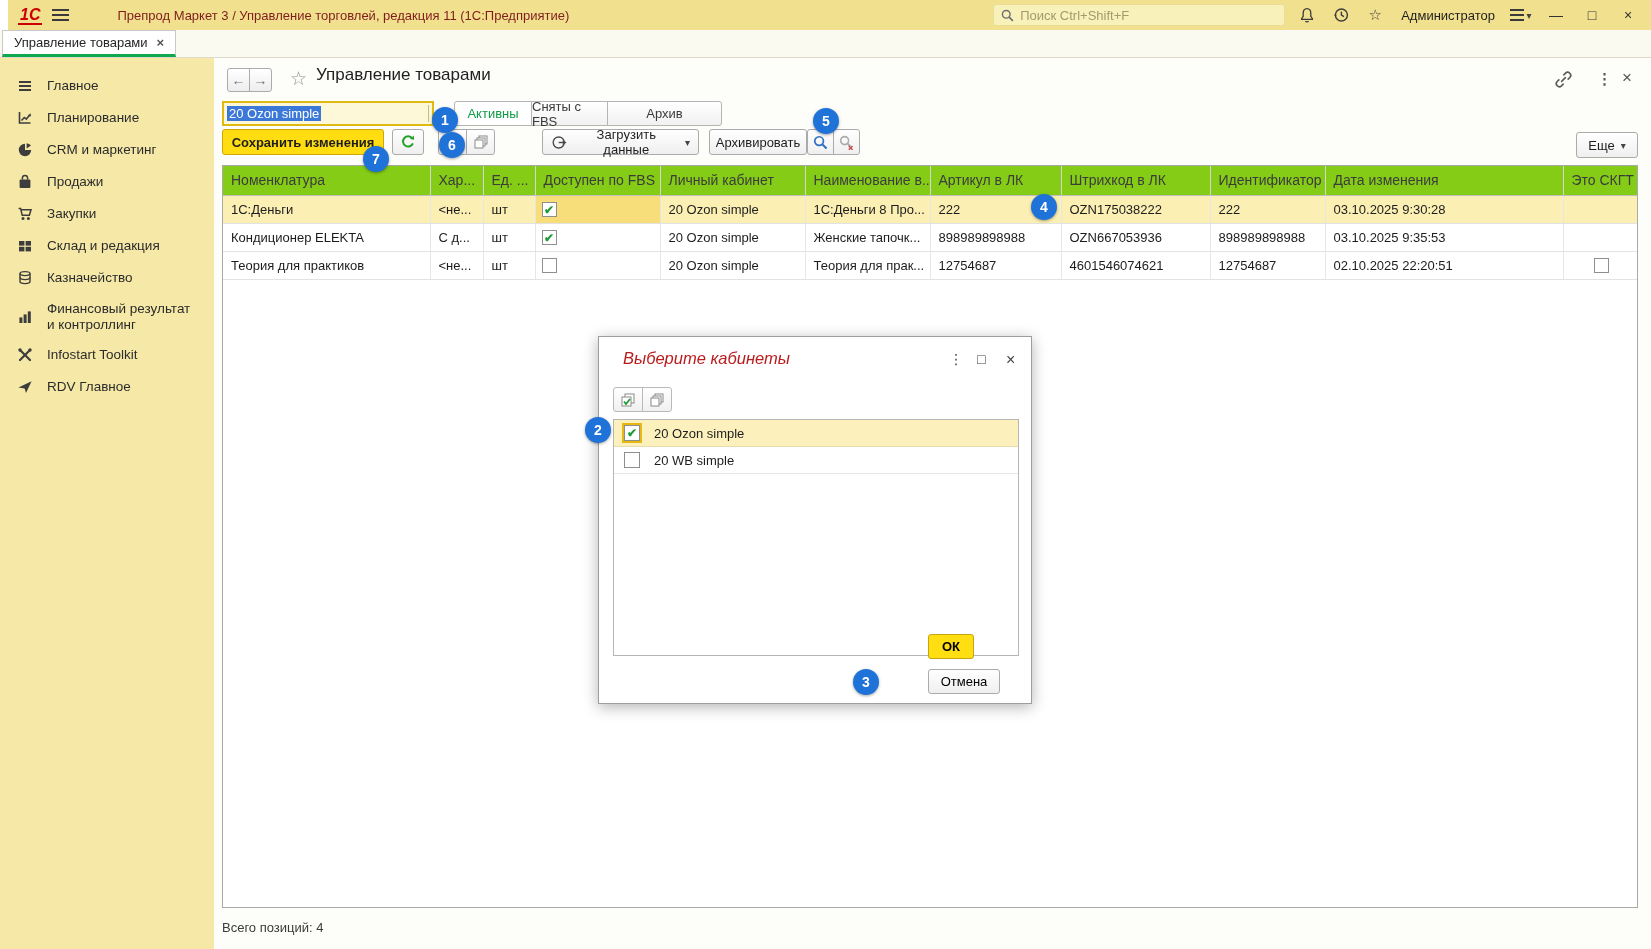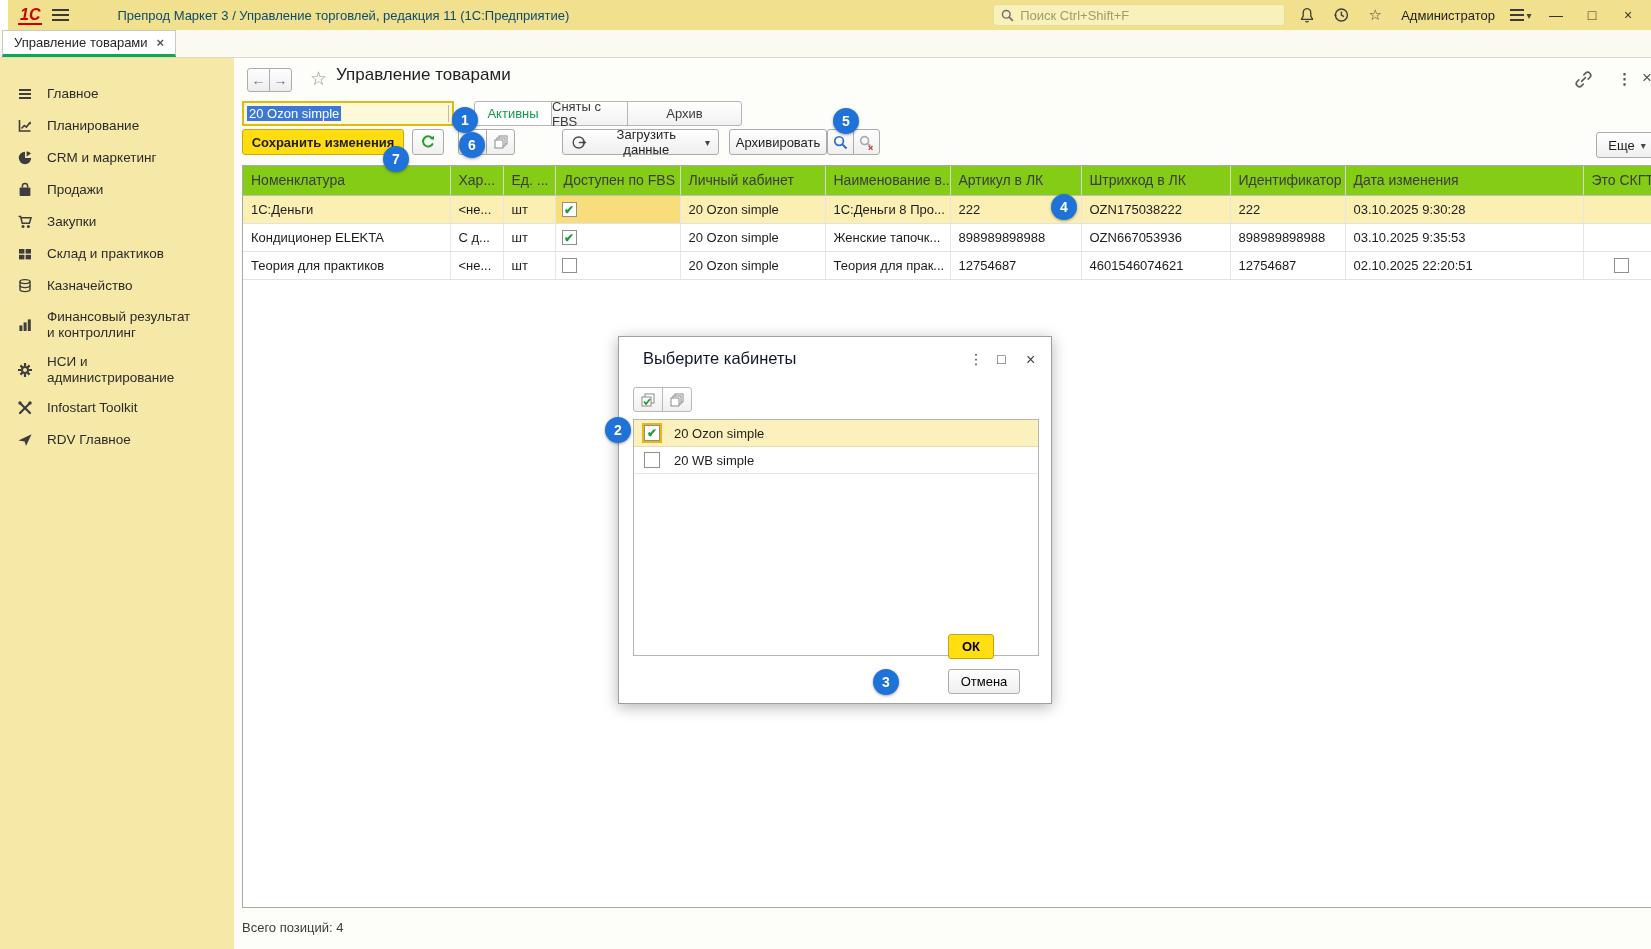--- a/index.html
+++ b/index.html
@@ -5,38 +5,38 @@
   * { margin:0; padding:0; box-sizing:border-box; }
   html,body { width:1651px; height:949px; overflow:hidden; }
   body { font-family:"Liberation Sans", sans-serif; font-size:13px; color:#1e1e1e; background:#fff; }
   .window { width:1651px; height:949px; position:relative; }
 
   
   .topbar { height:30px; background:#F1E08E; display:flex; align-items:center; padding:0 10px; gap:10px;margin-left:8px; }
   .logo { color:#CC0000; font-weight:bold; font-style:italic; font-size:16px; border-bottom:2px solid #CC0000; line-height:17px; padding:0 2px; }
   .bars { display:inline-block; width:17px; }
   .bars i { display:block; height:2px; background:#3a3a3a; margin:3px 0; }
-  .apptitle { font-size:13px; color:#0c4a6e; margin-left:12px; flex:0 0 auto;padding-left:26px; }
+  .apptitle { font-size:13px; color:#7f1d1d; margin-left:12px; flex:0 0 auto;padding-left:26px; }
   .tb-spacer { flex:1; }
   .tb-search { width:292px; height:22px; background:#F8F1B9; border:1px solid #EADD96; border-radius:3px; display:flex; align-items:center; padding:0 6px; gap:5px; }
   .tb-search .ph { color:#A29A6F; font-size:13px; }
   .tb-ic { display:inline-flex; align-items:center; justify-content:center; width:24px; height:24px; color:#333; }
   .tb-user { font-size:13px; color:#1f1f1f; margin:0 4px; }
   .svcmenu { display:inline-flex; align-items:center; gap:2px; }
   .winctl { font-size:14px; color:#333; width:26px; text-align:center; }
   .glyph { font-size:15px; color:#444; }
 
   
   .tabstrip { height:28px; background:#FBFAF0; border-bottom:1px solid #DDDACB; display:flex; align-items:flex-end; }
   .tab { height:27px; background:#fff; border:1px solid #C9C9C9; border-bottom:3px solid #0EA94E; display:flex; align-items:center; gap:9px; padding:0 11px; margin-left:2px; font-size:13px; color:#262626; }
   .tab .tabx { color:#555; font-size:13px; font-weight:bold; }
 
   
   .main { display:flex; height:891px; }
-  .sidebar { width:234px; background:#F6E9A8; padding-top:20px; flex:0 0 auto; }
+  .sidebar { width:214px; background:#F6E9A8; padding-top:12px; flex:0 0 auto; }
   .side-item { display:flex; align-items:center; gap:13px; padding:7px 0 7px 16px; cursor:default; }
   .side-item .slabel { font-size:13.5px; color:#2b2b2b; line-height:1.15; }
   .sicon { width:18px; height:18px; flex:0 0 auto; display:inline-flex; }
 
   .content { position:relative; flex:1; background:#FDFDFA; }
 
   
   .navgroup { position:absolute; left:13px; top:10px; display:flex; }
   .navbtn { width:23px; height:24px; border:1px solid #ACACAC; background:linear-gradient(#fff,#ededed); display:flex; align-items:center; justify-content:center; color:#707070; font-size:14px; }
   .navbtn:first-child { border-radius:3px 0 0 3px; }
@@ -77,21 +77,21 @@
   .cb { width:15px; height:15px; border:1px solid #8f8f8f; background:#fff; display:inline-flex; align-items:center; justify-content:center; vertical-align:middle; }
   .cb.checked::after { content:"✔"; color:#1C9C34; font-size:12px; font-weight:bold; line-height:1; }
   td.cbcell { padding-left:6px; }
   td.cbcenter { text-align:center; }
 
   .status { position:absolute; left:8px; top:862px; font-size:13px; color:#3b3b3b; }
 
   
   .modal { position:absolute; left:384px; top:278px; width:434px; height:368px; background:#fff; border:1px solid #9E9E9E; box-shadow:0 3px 14px rgba(0,0,0,.3); z-index:50; }
   .modal-head { position:relative; height:44px; padding:12px 0 0 24px; }
-  .modal-title { font-size:16.5px; color:#0f172a; }
+  .modal-title { font-size:16.5px; color:#b91c1c;font-style:italic; }
   .mh-ic { position:absolute; top:14px; color:#444; font-size:14px; }
   .modal-toolbar { position:absolute; left:14px; top:50px; display:flex; }
   .modal-toolbar .gbtn { width:30px; height:25px; border:1px solid #B9B9B9; background:linear-gradient(#fff,#f0f0f0); display:flex; align-items:center; justify-content:center; margin-left:-1px; }
   .modal-toolbar .gbtn.first { border-radius:3px 0 0 3px; margin-left:0; }
   .modal-toolbar .gbtn.last { border-radius:0 3px 3px 0; }
   .modal-list { position:absolute; left:14px; top:82px; width:406px; height:237px; border:1px solid #B5B5B5; background:#fff; }
   .mrow { height:27px; display:flex; align-items:center; gap:14px; padding-left:10px; border-bottom:1px solid #E6E6E6; font-size:13px; }
   .mrow.sel { background:#FCF1BD; border-bottom-color:#E8DCAC; }
   .mrow .cb { width:16px; height:16px; }
   .cb.focus { box-shadow:0 0 0 2px #E8B812; }
@@ -215,21 +215,21 @@
         <span class="sicon">
             <svg width="18" height="18" viewBox="0 0 18 18">
               <g fill="#3d3d3d">
                 <rect x="3" y="4" width="5.4" height="4.6"></rect>
                 <rect x="9.6" y="4" width="5.4" height="4.6"></rect>
                 <rect x="3" y="9.8" width="5.4" height="4.6"></rect>
                 <rect x="9.6" y="9.8" width="5.4" height="4.6"></rect>
               </g>
             </svg>
           </span>
-        <span class="slabel">Склад и практиков</span>
+        <span class="slabel">Склад и редакция</span>
       </div>
       <div class="side-item">
         <span class="sicon">
             <svg width="18" height="18" viewBox="0 0 18 18">
               <g fill="none" stroke="#3d3d3d" stroke-width="1.4">
                 <ellipse cx="9" cy="4.6" rx="5" ry="2"></ellipse>
                 <path d="M4 4.6 v4 c0 1.1 2.2 2 5 2 s5-.9 5-2 v-4"></path>
                 <path d="M4 8.6 v4 c0 1.1 2.2 2 5 2 s5-.9 5-2 v-4"></path>
               </g>
             </svg>
@@ -240,31 +240,20 @@
         <span class="sicon">
             <svg width="18" height="18" viewBox="0 0 18 18">
               <g fill="#3d3d3d">
                 <rect x="3.4" y="9.4" width="3" height="5.6"></rect>
                 <rect x="7.6" y="6.4" width="3" height="8.6"></rect>
                 <rect x="11.8" y="3.4" width="3" height="11.6"></rect>
               </g>
             </svg>
           </span>
         <span class="slabel" style="max-width:150px">Финансовый результат и контроллинг</span>
-      </div>
-      <div class="side-item">
-        <span class="sicon">
-            <svg width="18" height="18" viewBox="0 0 18 18">
-              <circle cx="9" cy="9" r="3" fill="none" stroke="#3d3d3d" stroke-width="2"></circle>
-              <g stroke="#3d3d3d" stroke-width="2.2">
-                <path d="M9 2v3M9 13v3M2 9h3M13 9h3M4.4 4.4l2.1 2.1M11.5 11.5l2.1 2.1M13.6 4.4l-2.1 2.1M6.5 11.5l-2.1 2.1"></path>
-              </g>
-            </svg>
-          </span>
-        <span class="slabel" style="max-width:150px">НСИ и администрирование</span>
       </div>
       <div class="side-item">
         <span class="sicon">
             <svg width="18" height="18" viewBox="0 0 18 18">
               <g stroke="#3d3d3d" stroke-width="2.2" stroke-linecap="round">
                 <path d="M4 14 L14 4"></path>
                 <path d="M4 4 L14 14"></path>
               </g>
               <circle cx="4" cy="4" r="1.7" fill="#3d3d3d"></circle>
               <circle cx="14" cy="4" r="1.7" fill="#3d3d3d"></circle>

